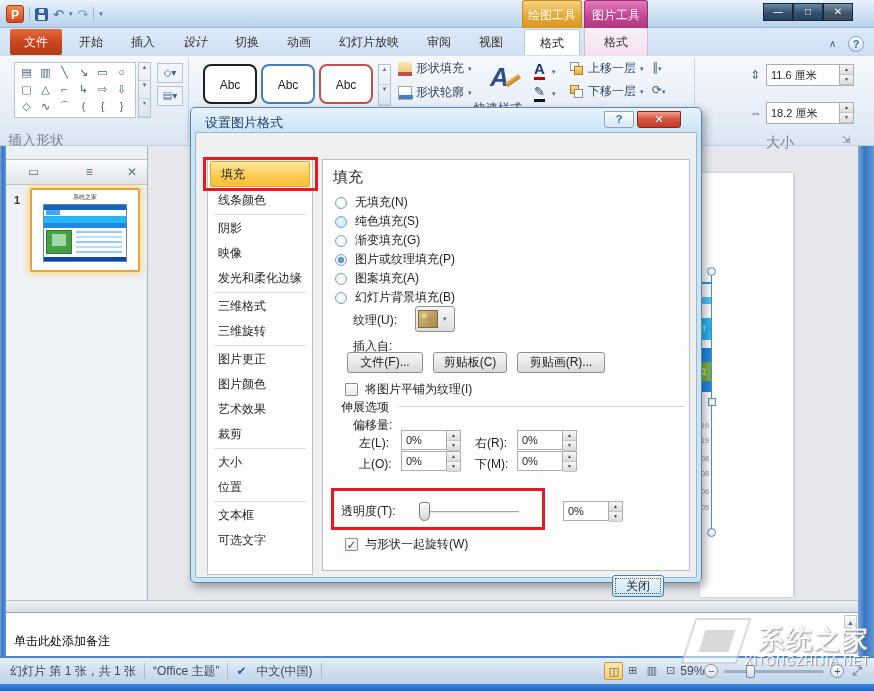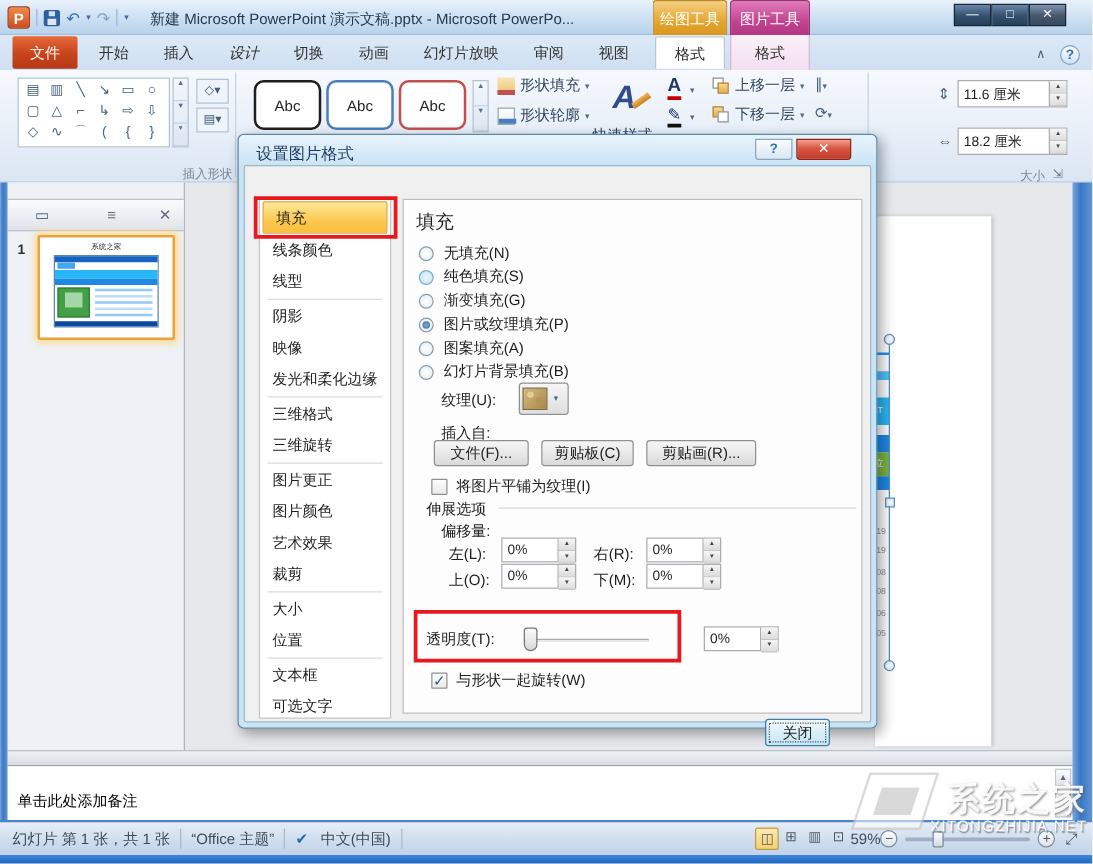--- a/index.html
+++ b/index.html
@@ -38,21 +38,21 @@
   .ribbon-ctl{top:38px;color:#47617f;font-size:10px;}
   .help-circle{width:16px;height:16px;border-radius:50%;background:linear-gradient(#fdfdfe,#cfe0f2);
     border:1px solid #7ea4cc;color:#2f6db5;font-weight:bold;text-align:center;line-height:15px;font-size:11px;}
 
   
   .ribbon{left:0;top:56px;width:874px;height:90px;background:linear-gradient(#f6f9fd,#e7eef8 60%,#dae6f3);border-bottom:1px solid #bccfe3;}
   .gallery-box{background:#fff;border:1px solid #b2c3d6;}
   .gl{display:inline-block;width:19px;height:17px;text-align:center;line-height:17px;color:#44617e;font-size:11px;}
   .mini-scroll{display:flex;flex-direction:column;background:linear-gradient(#f4f7fb,#dde6f0);border:1px solid #b2c3d6;}
   .mini-scroll span{flex:1;font-size:6px;color:#5a7390;text-align:center;line-height:9px;border-bottom:1px solid #c8d4e2;}
-  .group-label{color:#7a8694;font-size:10px;text-align:right;}
+  .group-label{color:#7a8694;font-size:14px;text-align:left;}
   .abc-box{width:54px;height:40px;border-radius:8px;background:#fff;text-align:center;line-height:38px;font-size:12px;color:#222;}
   .rbtn-label{font-size:12px;color:#30455e;}
   .caret{font-size:7px;color:#50698a;}
   .swatch{width:14px;height:14px;position:relative;}
   .swatch .bar{position:absolute;left:0;bottom:0;width:14px;height:4px;}
   .layer-icon{width:14px;height:14px;position:relative;}
   .layer-icon i{position:absolute;width:9px;height:9px;border:1px solid #8a8f96;background:#fdfdfd;}
   .layer-icon i.front{left:4px;top:4px;background:linear-gradient(#fbd98a,#e8ae45);border-color:#ad7d24;}
   .spinfield{background:#fff;border:1px solid #abadb3;display:flex;align-items:center;font-size:11px;}
   .spinfield .val{flex:1;padding:0 4px;white-space:nowrap;}
@@ -153,21 +153,20 @@
     <div class="abs qat">
       <span class="app-icon">P</span>
       <span class="qat-sep"></span>
       <span class="save-icon"></span>
       <span class="qat-glyph">↶</span>
       <span class="qat-caret">▾</span>
       <span class="qat-glyph" style="color:#7fa3cc;">↷</span>
       <span class="qat-sep"></span>
       <span class="qat-caret">▾</span>
     </div>
-    <div class="abs win-title">新建 Microsoft PowerPoint 演示文稿.pptx - Microsoft PowerPo...</div>
     <div class="abs ctx-head ctx-draw">绘图工具</div>
     <div class="abs ctx-head ctx-pic">图片工具</div>
     <div class="abs win-btns">
       <span class="win-btn">—</span>
       <span class="win-btn">□</span>
       <span class="win-btn close">✕</span>
     </div>
   </div>
 
   <div class="abs tabrow"></div>
@@ -350,21 +349,20 @@
 
   <div class="abs dialog">
     <div class="abs dlg-title">设置图片格式</div>
     <div class="abs dlg-btn dlg-help">?</div>
     <div class="abs dlg-btn dlg-close">✕</div>
     <div class="abs dlg-body">
 
       <div class="abs sidebar">
         <div class="sb-item sel">填充</div>
         <div class="sb-item">线条颜色</div>
-        <div class="sb-item">线型</div>
         <div class="sb-div"></div>
         <div class="sb-item">阴影</div>
         <div class="sb-item">映像</div>
         <div class="sb-item">发光和柔化边缘</div>
         <div class="sb-div"></div>
         <div class="sb-item">三维格式</div>
         <div class="sb-item">三维旋转</div>
         <div class="sb-div"></div>
         <div class="sb-item">图片更正</div>
         <div class="sb-item">图片颜色</div>

